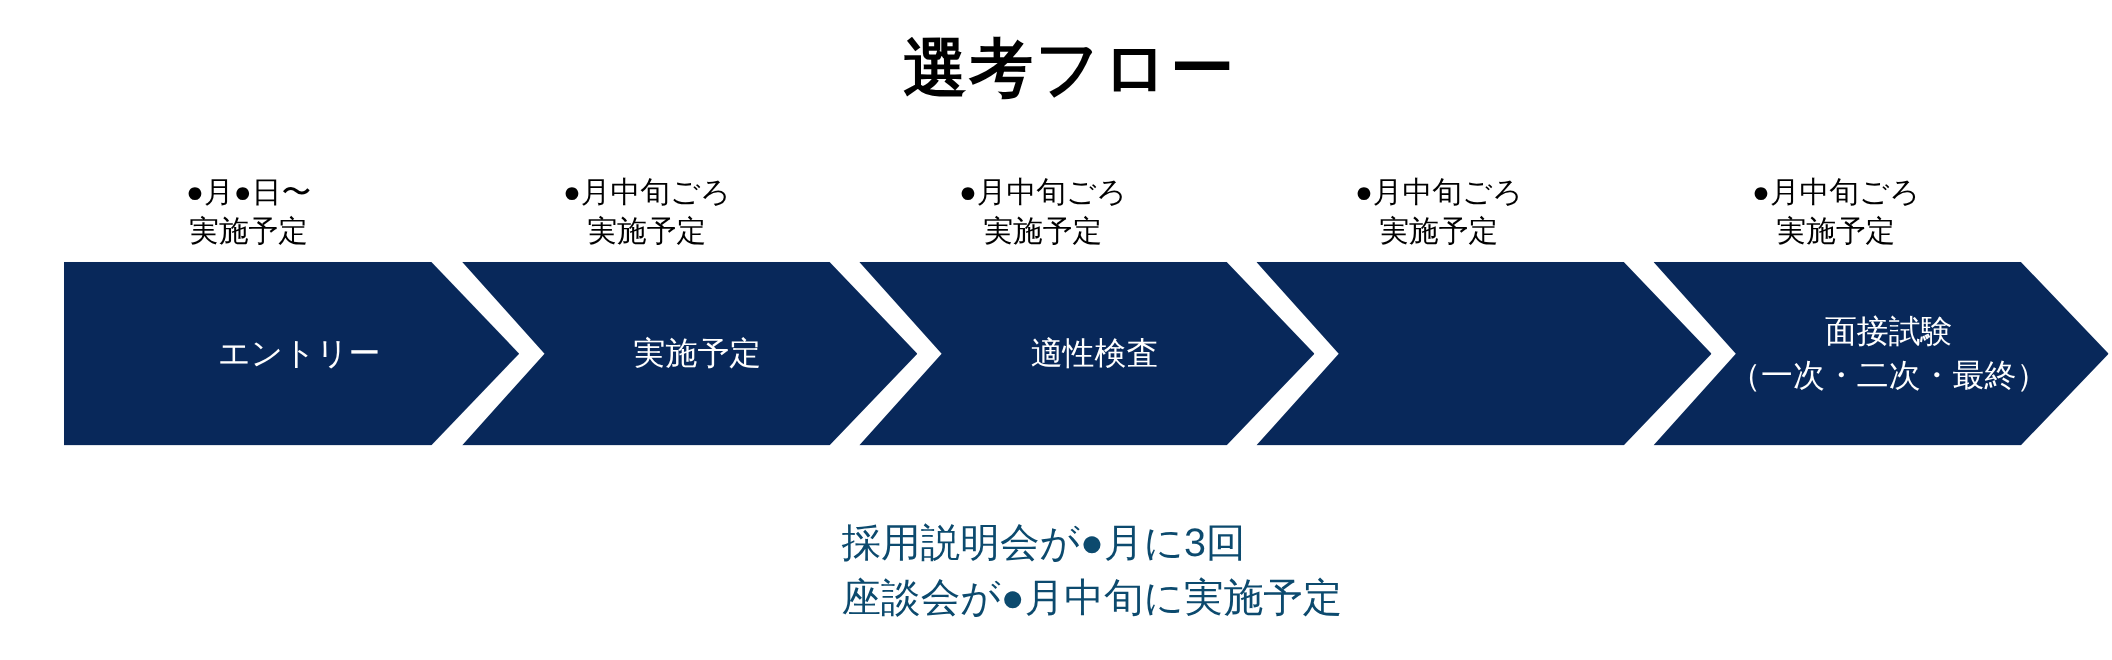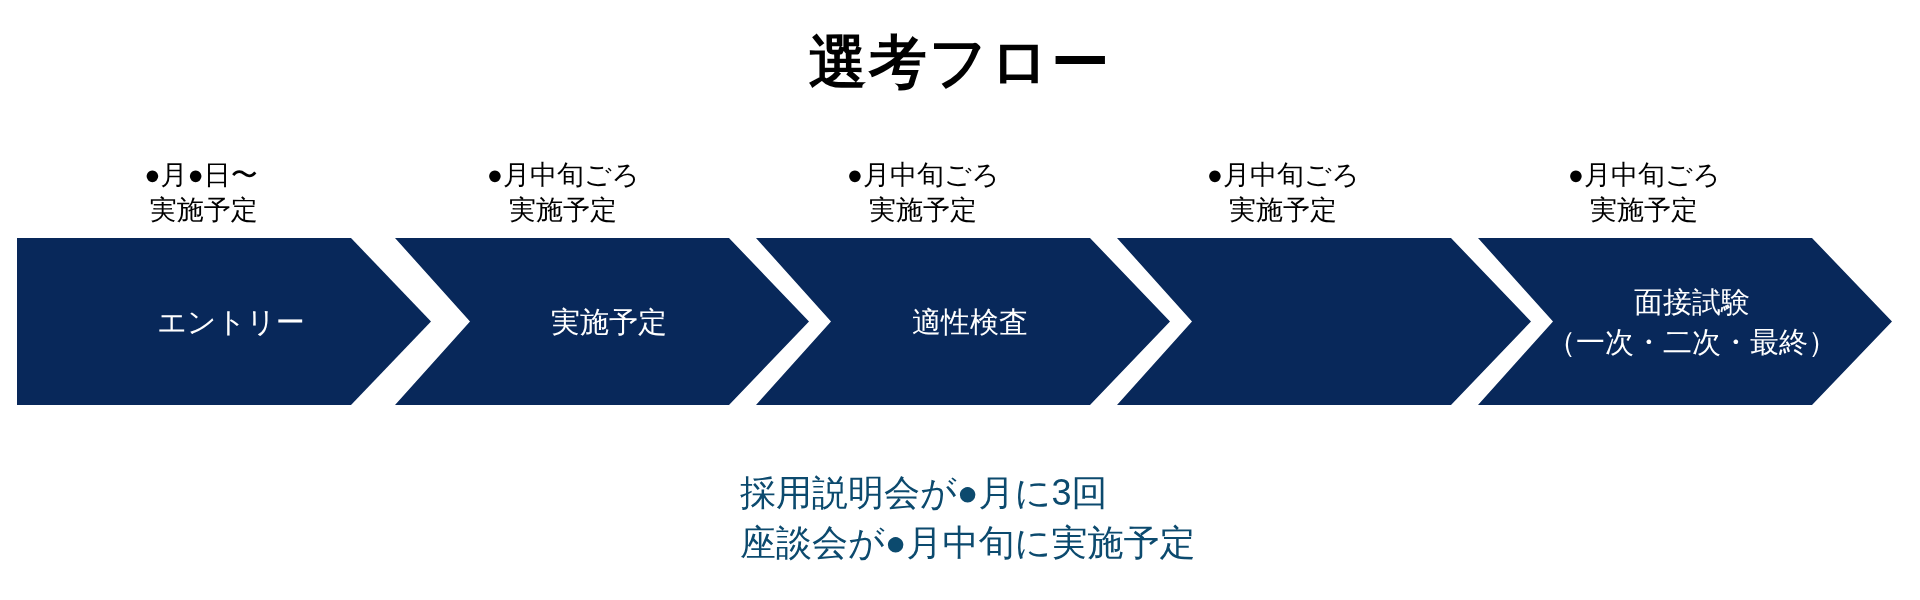--- a/index.html
+++ b/index.html
@@ -2,51 +2,51 @@
 <html lang="ja" style="--navy: #08285a;"><head>
 <meta charset="utf-8">
 <style>
   html,body{margin:0;padding:0;}
   body{
     width:1920px;height:600px;overflow:hidden;position:relative;
     background:#ffffff;
     font-family:"Liberation Sans","DejaVu Sans",sans-serif;
     color:#000000;
   }
-  .canvas{position:absolute;inset:0;}
+  .canvas{position:absolute;inset:0;margin-left:25px;}
 
   
   .title{
     position:absolute;left:0;right:0;top:24px;margin:0;
     text-align:center;
     font-size:58px;font-weight:800;letter-spacing:2px;
     color:#000000;
   }
 
   
   .schedule{
     position:absolute;bottom:372px;
     transform:translateX(-50%);
     font-size:27px;line-height:35px;font-weight:500;
     text-align:center;white-space:nowrap;
   }
-  .step-1 .schedule{text-align:right;}
+  .step-1 .schedule{text-align:center;}
 
   
   .arrow{
     position:absolute;top:238px;width:414px;height:167px;
     background:var(--navy,#08285a);
   }
   .arrow-first{
     clip-path:polygon(0 0, 334px 0, 100% 50%, 334px 100%, 0 100%);
   }
   .arrow-notched{
     clip-path:polygon(0 0, 334px 0, 100% 50%, 334px 100%, 0 100%, 75px 50%);
   }
-  .step-1 .arrow{left:17px;}
+  .step-1 .arrow{left:33px;}
   .step-2 .arrow{left:395px;}
   .step-3 .arrow{left:756px;}
   .step-4 .arrow{left:1117px;}
   .step-5 .arrow{left:1478px;}
   .step-1 .schedule{left:201px;}
   .step-2 .schedule{left:563px;}
   .step-3 .schedule{left:923px;}
   .step-4 .schedule{left:1283px;}
   .step-5 .schedule{left:1644px;}
 

